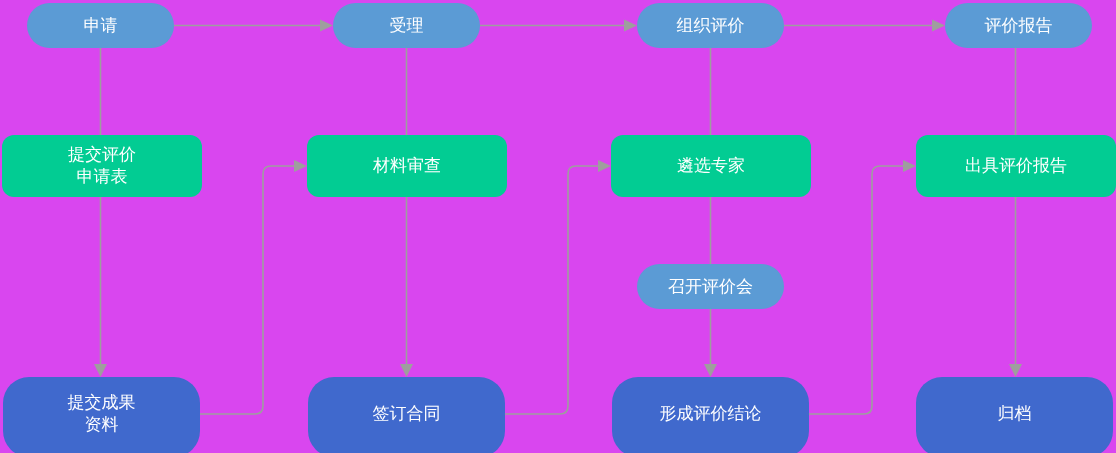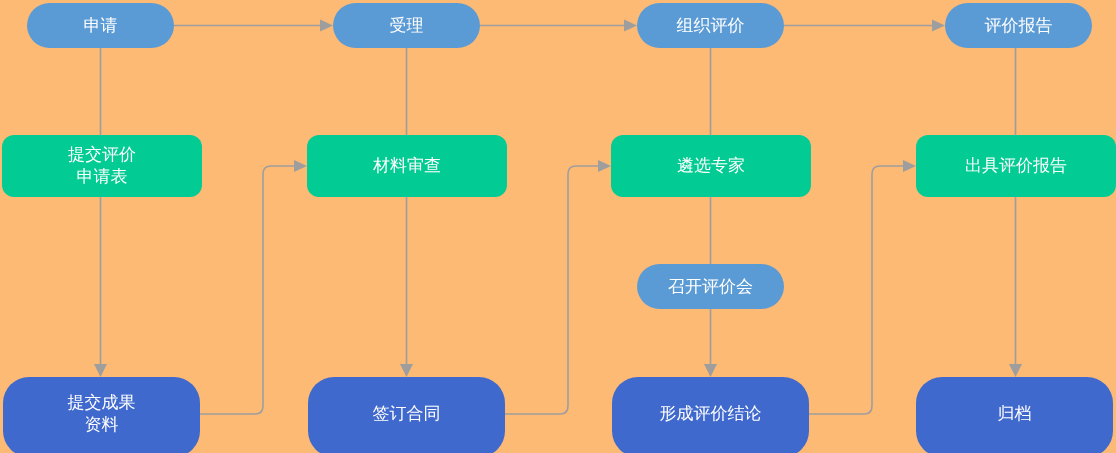--- a/index.html
+++ b/index.html
@@ -1,21 +1,21 @@
 <!DOCTYPE html>
 <html><head>
 <meta charset="utf-8">
 <title>评价流程图</title>
 <style>
   html,body{margin:0;padding:0;background:#ffffff;}
   body{
     width:1116px;height:453px;overflow:hidden;
     font-family:"Liberation Sans","DejaVu Sans",sans-serif;
   }
-  #flow-root{position:relative;width:1116px;height:453px;background:#fdba74;}
+  #flow-root{position:relative;width:1116px;height:453px;background:#d946ef;}
   svg#flow-svg{position:absolute;left:0;top:0;width:1116px;height:453px;display:block;}
   .node-label{
     fill:#ffffff;
     font-family:"Liberation Sans","DejaVu Sans",sans-serif;
     font-size:17px;
     font-weight:400;
     text-anchor:middle;
     dominant-baseline:middle;
     paint-order:stroke;
   }

